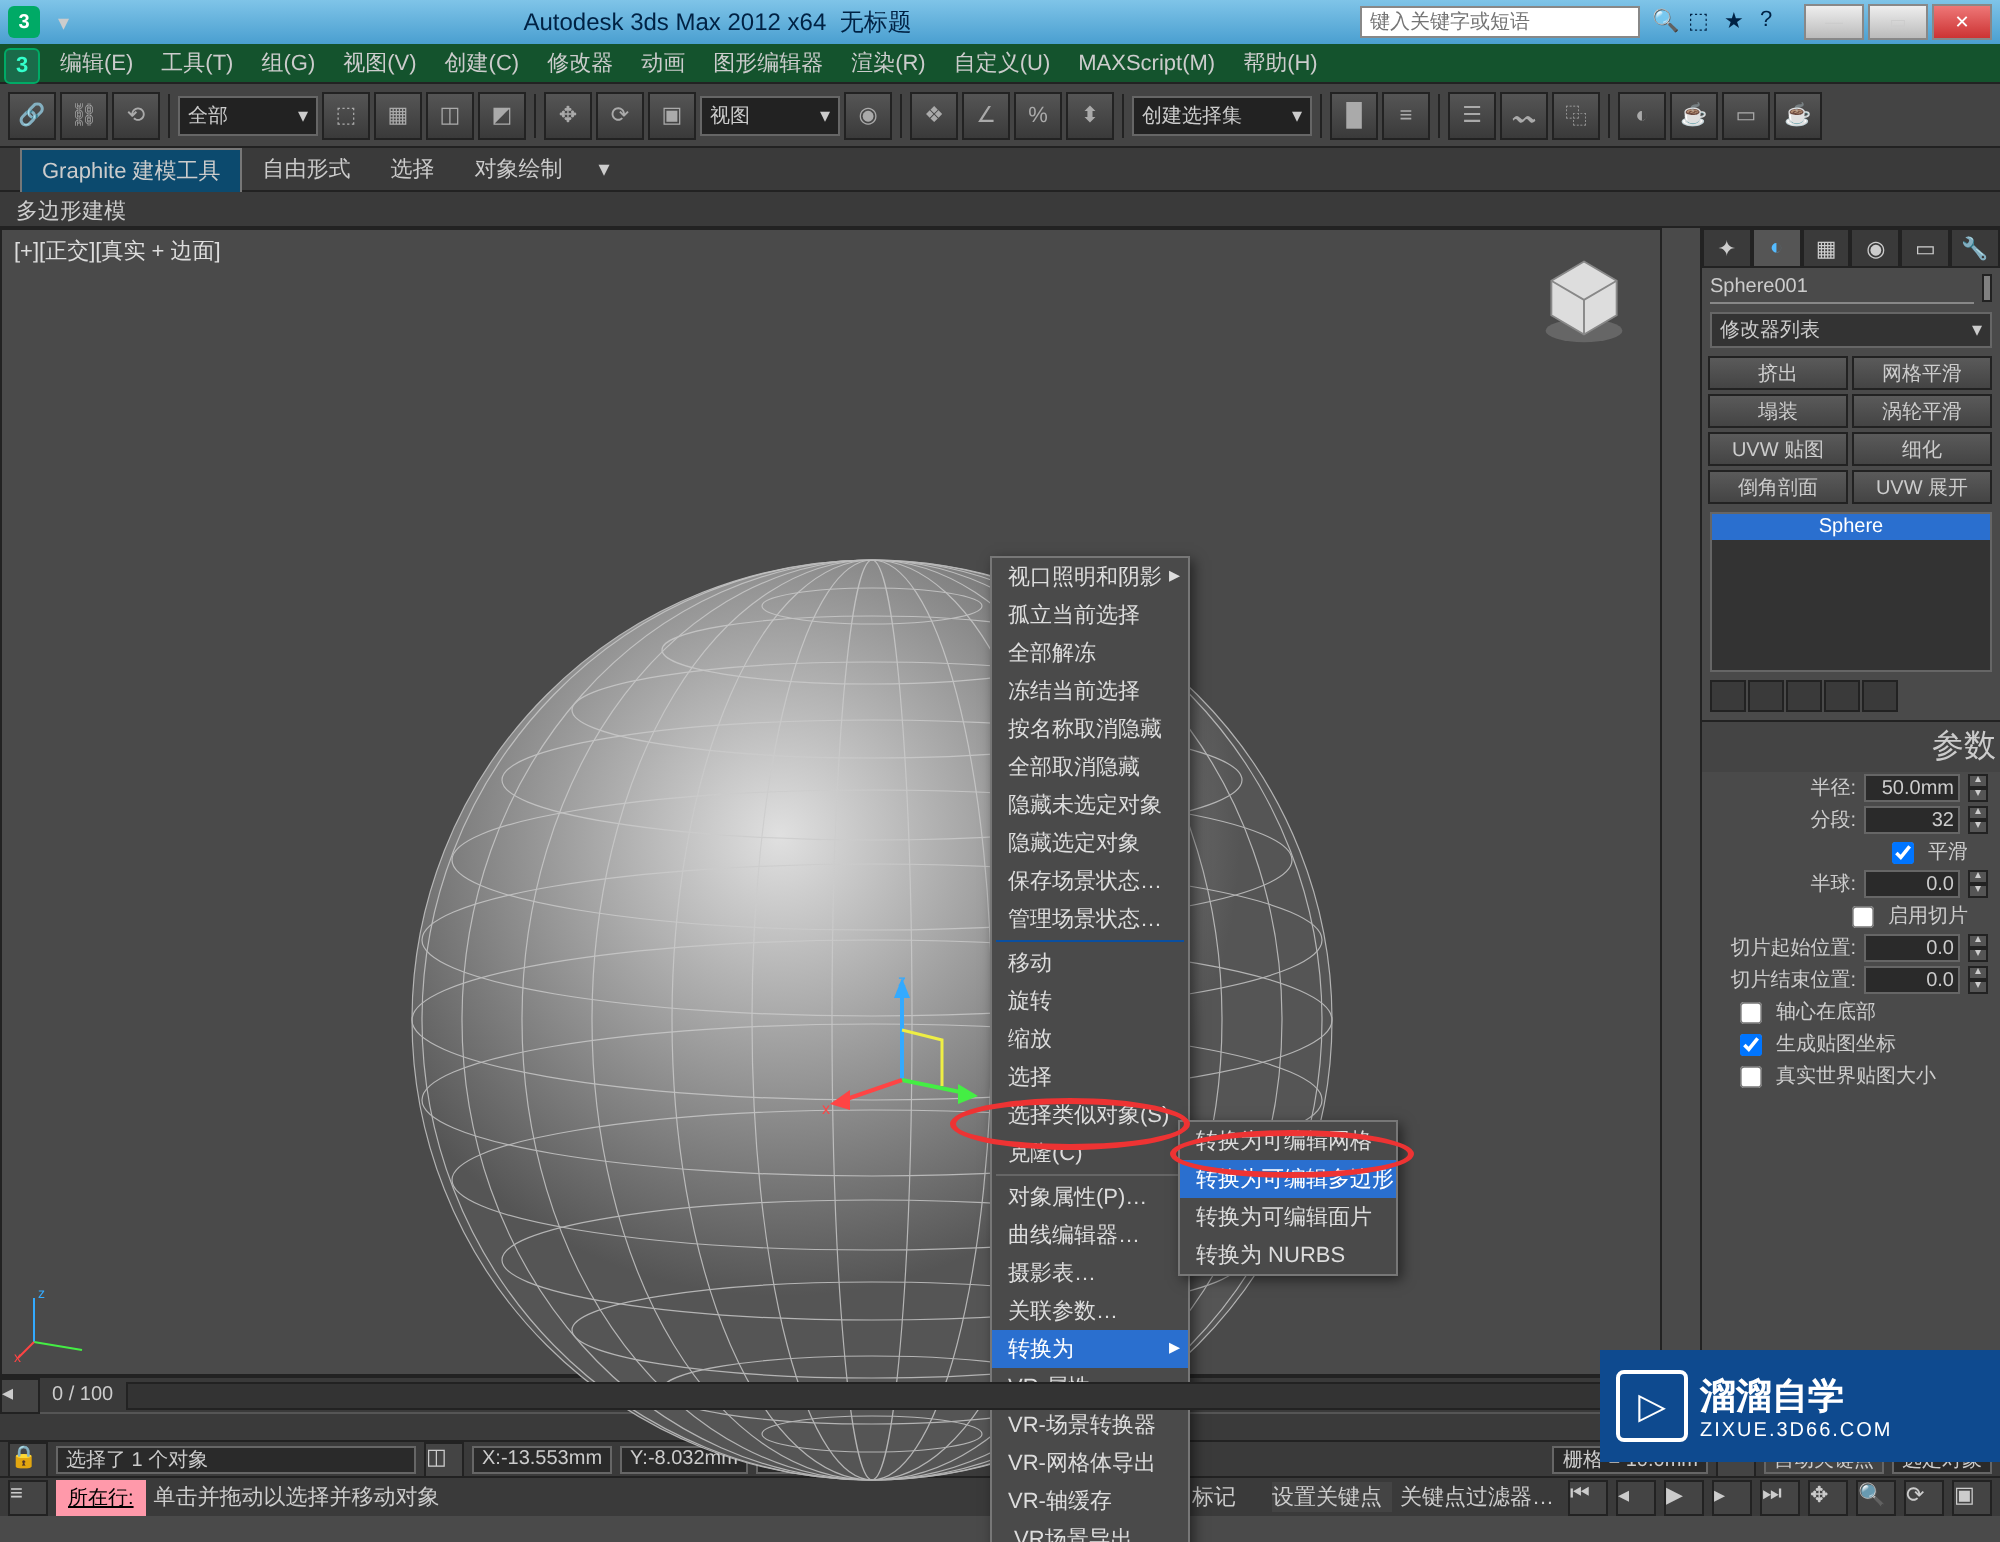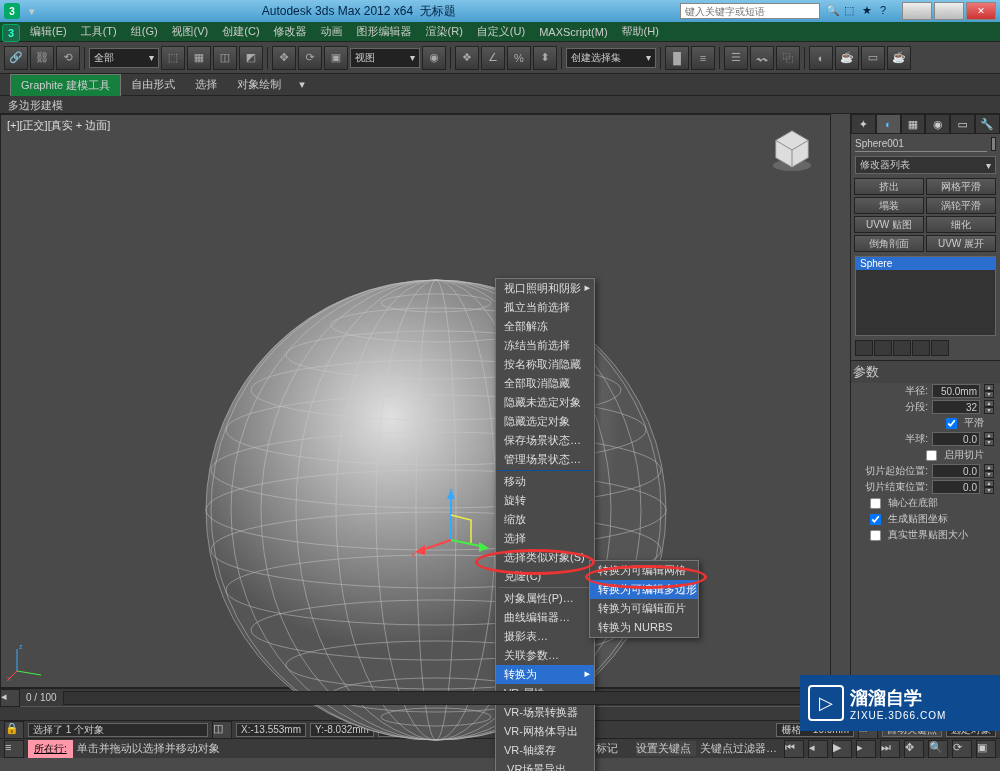--- a/index.html
+++ b/index.html
@@ -23,21 +23,21 @@
 
 
 .toolbar { height:32px; background:#444; display:flex; align-items:center; padding:0 4px; gap:2px; border-bottom:1px solid #222;}
 .tbtn { width:24px; height:24px; background:linear-gradient(#555,#3a3a3a); border:1px solid #222; display:flex; align-items:center; justify-content:center; font-size:11px; color:#aaa;}
 .tsep { width:1px; height:22px; background:#222; margin:0 2px;}
 .tdrop { height:20px; background:#222; border:1px solid #666; color:#ccc; padding:0 4px; display:flex; align-items:center; min-width:70px; font-size:10px;}
 
 
 .ribbon { height:22px; background:#3a3a3a; display:flex; align-items:center; border-bottom:1px solid #222;}
 .ribbon-tab { padding:3px 10px; font-size:11px;}
-.ribbon-tab.active { background:#15803d; border:1px solid #777; border-bottom:none;}
+.ribbon-tab.active { background:#0c4a6e; border:1px solid #777; border-bottom:none;}
 .ribbon2 { height:18px; background:#3a3a3a; padding:2px 8px; font-size:11px; border-bottom:1px solid #222;}
 
 
 .main { display:flex; height:574px;gap:19px;}
 .viewport { flex:1; background:#4a4a4a; position:relative; border:1px solid #222;}
 .vp-label { position:absolute; top:3px; left:6px; font-size:11px; color:#ddd;}
 .vp-cube { position:absolute; top:10px; right:14px; width:48px; height:48px; }
 
 
 .sphere-wrap { position:absolute; left:200px; top:160px; width:470px; height:470px;}
@@ -58,25 +58,25 @@
 .cp-tabs { display:flex; height:20px;}
 .cp-tab { flex:1; background:#3a3a3a; border:1px solid #222; display:flex; align-items:center; justify-content:center;}
 .cp-tab.active { background:#555;}
 .cp-row { display:flex; align-items:center; padding:2px 4px; gap:4px;}
 .cp-name { flex:1; height:16px; border:none; background:transparent; border-bottom:1px solid #888; color:#ccc; font-size:10px;}
 .cp-color { width:14px; height:14px; background:#808080; border:1px solid #222;}
 .cp-drop { width:100%; height:18px; background:#333; border:1px solid #666; color:#ccc; font-size:10px; padding:0 4px; display:flex; align-items:center; justify-content:space-between;}
 .cp-btns { display:flex; flex-wrap:wrap; gap:2px; padding:2px 3px;}
 .cp-btn { width:70px; height:17px; background:linear-gradient(#5a5a5a,#444); border:1px solid #222; font-size:10px; display:flex; align-items:center; justify-content:center;}
 .cp-stack { height:80px; background:#333; border:1px solid #666; margin:2px 4px; font-size:10px;}
-.cp-stack .sel { background:#2a6fcf; color:#fff; padding:1px 4px;}
+.cp-stack .sel { background:#2a6fcf; color:#fff; padding:1px 4px;text-align:center;}
 .cp-stackbtns { display:flex; gap:1px; padding:2px 4px;}
 .cp-stackbtns div { width:18px; height:16px; background:#3a3a3a; border:1px solid #222;}
 .cp-rollout { border-top:1px solid #222; margin-top:2px;}
-.cp-roll-head { text-align:left; padding:2px; background:#444; font-size:13px;}
+.cp-roll-head { text-align:right; padding:2px; background:#444; font-size:16px;}
 .cp-param { display:flex; align-items:center; justify-content:flex-end; padding:1px 6px; gap:4px; font-size:10px;}
 .cp-param input[type=text] { width:48px; height:14px; background:#2a2a2a; border:1px solid #666; color:#ccc; font-size:10px; text-align:right; padding-right:2px;}
 .cp-spin { width:10px; display:flex; flex-direction:column;}
 .cp-spin div { height:7px; background:#555; border:1px solid #222; font-size:6px; line-height:5px; text-align:center;}
 .cp-check { display:flex; align-items:center; gap:6px; justify-content:flex-end; padding:1px 16px 1px 6px; font-size:10px;}
 .cp-radio { display:flex; align-items:center; gap:6px; padding:2px 6px; font-size:10px;}
 
 
 .timeline { height:18px; background:#3a3a3a; display:flex; align-items:center; border-top:1px solid #222;}
 .timetrack { flex:1; height:14px; background:#333; border:1px solid #222; position:relative;}

